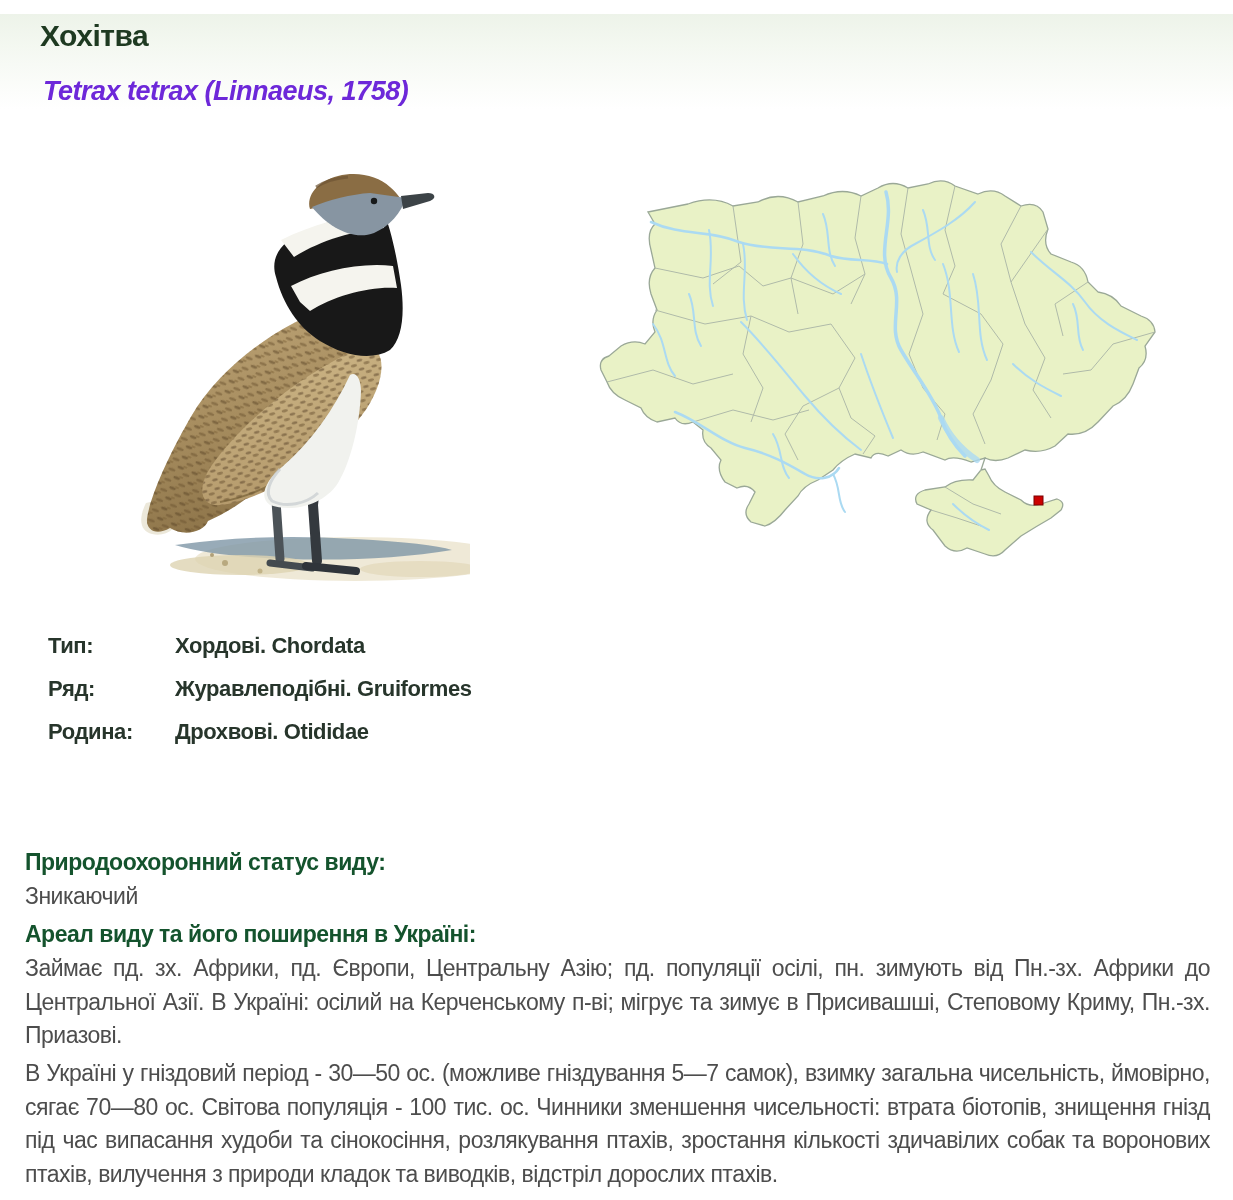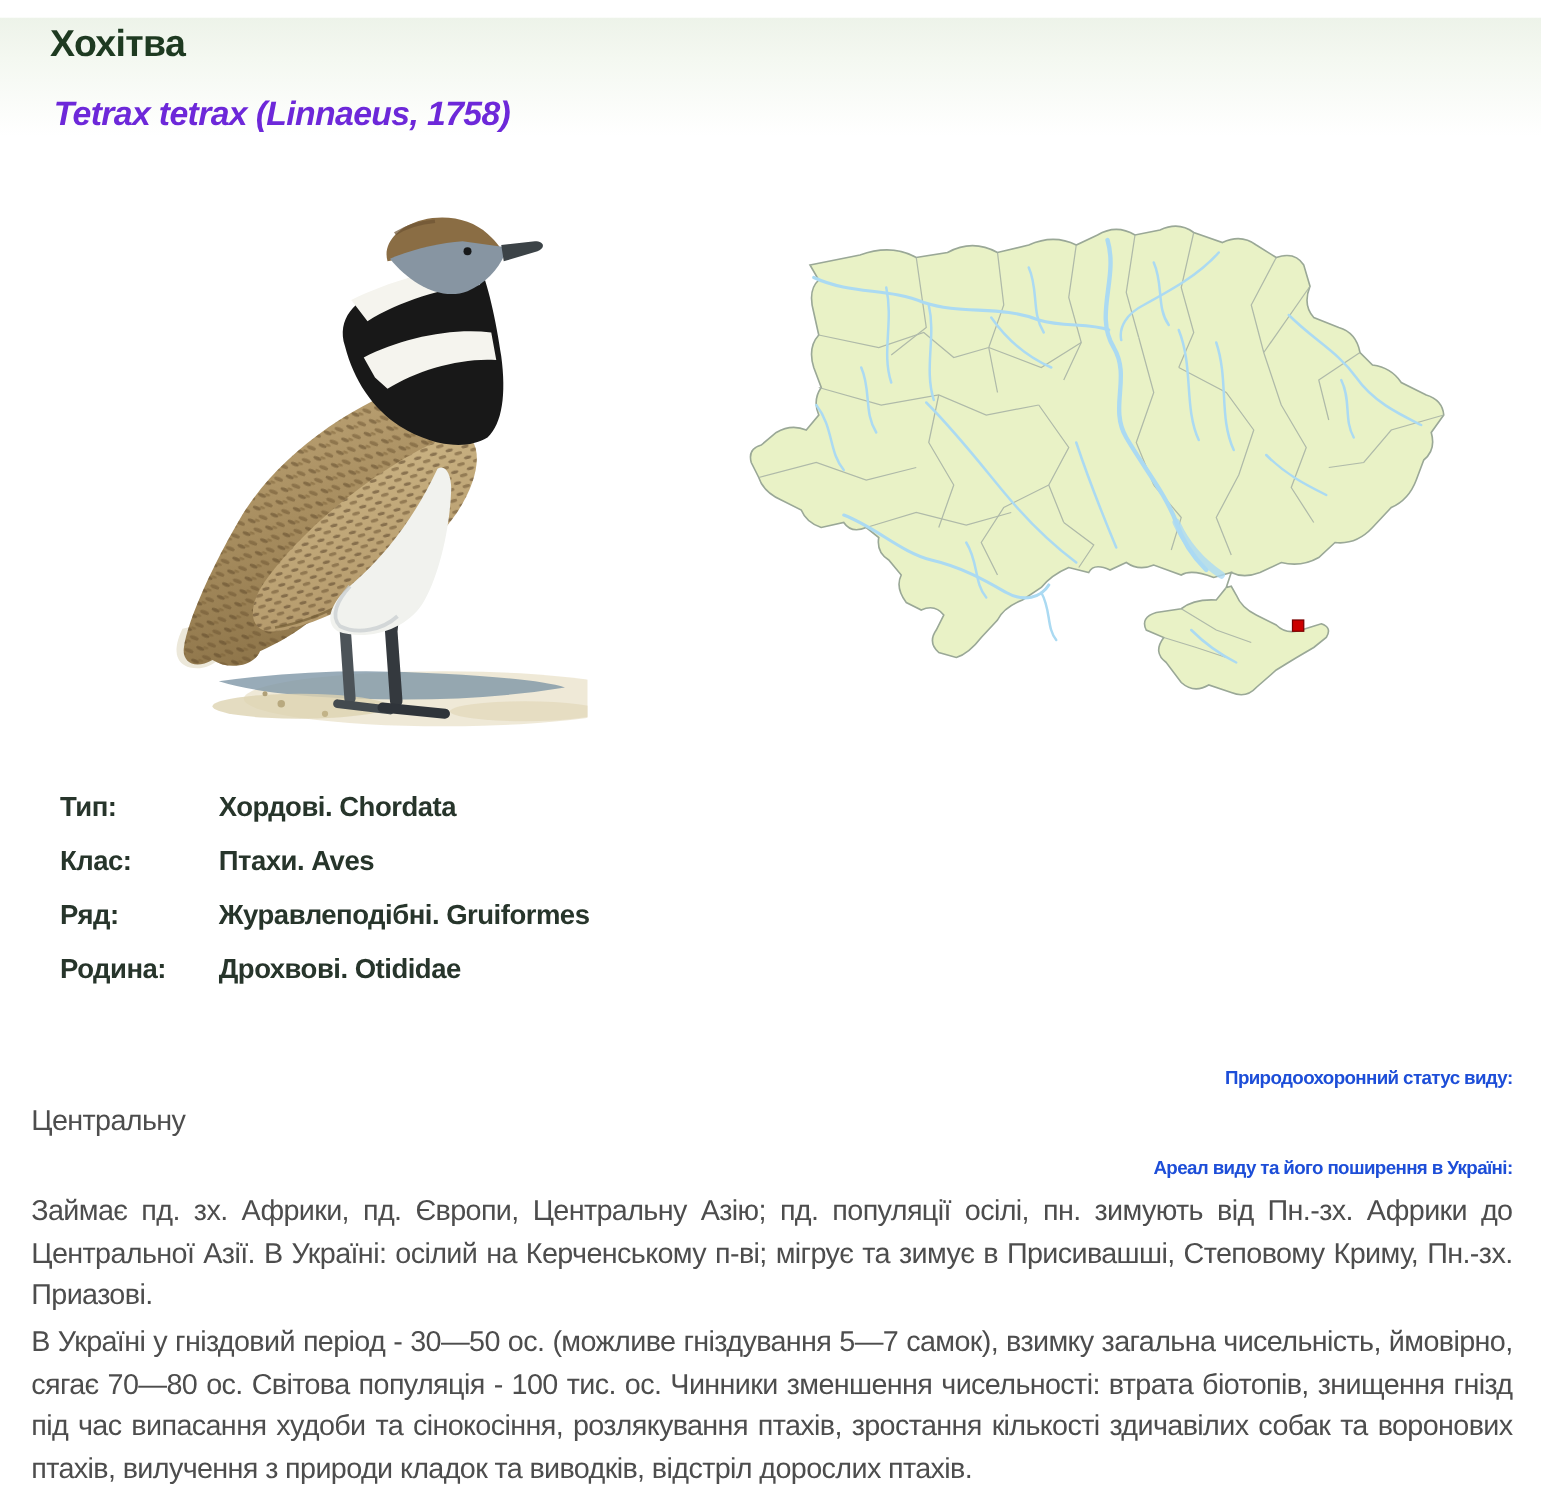--- a/index.html
+++ b/index.html
@@ -28,22 +28,22 @@
   .taxonomy { position:absolute; left:48px; top:619px; width:560px; }
   .tax-row  { display:flex; height:43px; align-items:flex-start; }
   .tax-label { width:127px; font-size:22px; font-weight:bold; color:#27352b; letter-spacing:-0.4px; }
   .tax-value { font-size:22px; font-weight:bold; color:#27352b; letter-spacing:-0.4px; }
   .text-block { position:absolute; left:25px; width:1185px; }
   .intro   { top:785px; }
   .sec-1   { top:833px; }
   .sec-2   { top:905px; }
   .sec-3   { top:1043px; }
   .sec-heading {
-    font-size:15px; font-weight:bold; color:#1d4ed8; letter-spacing:-0.5px;
-    line-height:31px; margin-bottom:2px;text-align:right;
+    font-size:23px; font-weight:bold; color:#14532d; letter-spacing:-0.5px;
+    line-height:31px; margin-bottom:2px;
   }
   .sec-body {
     font-size:23px; color:#4d4d4d; letter-spacing:-0.5px; line-height:33.5px;
   }
   .justify { text-align:justify; }
 </style>
 </head>
 <body>
 
 <div class="page">
@@ -237,37 +237,33 @@
 
     <rect x="441" y="322" width="9" height="9" fill="#cc0000" stroke="#7a0000" stroke-width="1"></rect>
   </svg>
 
   <div class="taxonomy">
     <div class="tax-row">
       <span class="tax-label">Тип:</span>
       <span class="tax-value">Хордові. Chordata</span>
     </div>
     <div class="tax-row">
-      <span class="tax-label">Клас:</span>
-      <span class="tax-value">Птахи. Aves</span>
-    </div>
-    <div class="tax-row">
       <span class="tax-label">Ряд:</span>
       <span class="tax-value">Журавлеподібні. Gruiformes</span>
     </div>
     <div class="tax-row">
       <span class="tax-label">Родина:</span>
       <span class="tax-value">Дрохвові. Otididae</span>
     </div>
   </div>
 
 
   <div class="text-block sec-1">
     <div class="sec-heading">Природоохоронний статус виду:</div>
-    <p class="sec-body">Центральну</p>
+    <p class="sec-body">Зникаючий</p>
   </div>
 
   <div class="text-block sec-2">
     <div class="sec-heading">Ареал виду та його поширення в Україні:</div>
     <p class="sec-body justify">Займає пд. зх. Африки, пд. Європи, Центральну Азію; пд. популяції осілі, пн. зимують від Пн.-зх. Африки до Центральної Азії. В Україні: осілий на Керченському п-ві; мігрує та зимує в Присивашші, Степовому Криму, Пн.-зх. Приазові.</p>
   </div>
 
   <div class="text-block sec-3">
     <p class="sec-body justify">В Україні у гніздовий період - 30—50 ос. (можливе гніздування 5—7 самок), взимку загальна чисельність, ймовірно, сягає 70—80 ос. Світова популяція - 100 тис. ос. Чинники зменшення чисельності: втрата біотопів, знищення гнізд під час випасання худоби та сінокосіння, розлякування птахів, зростання кількості здичавілих собак та воронових птахів, вилучення з природи кладок та виводків, відстріл дорослих птахів.</p>
   </div>

